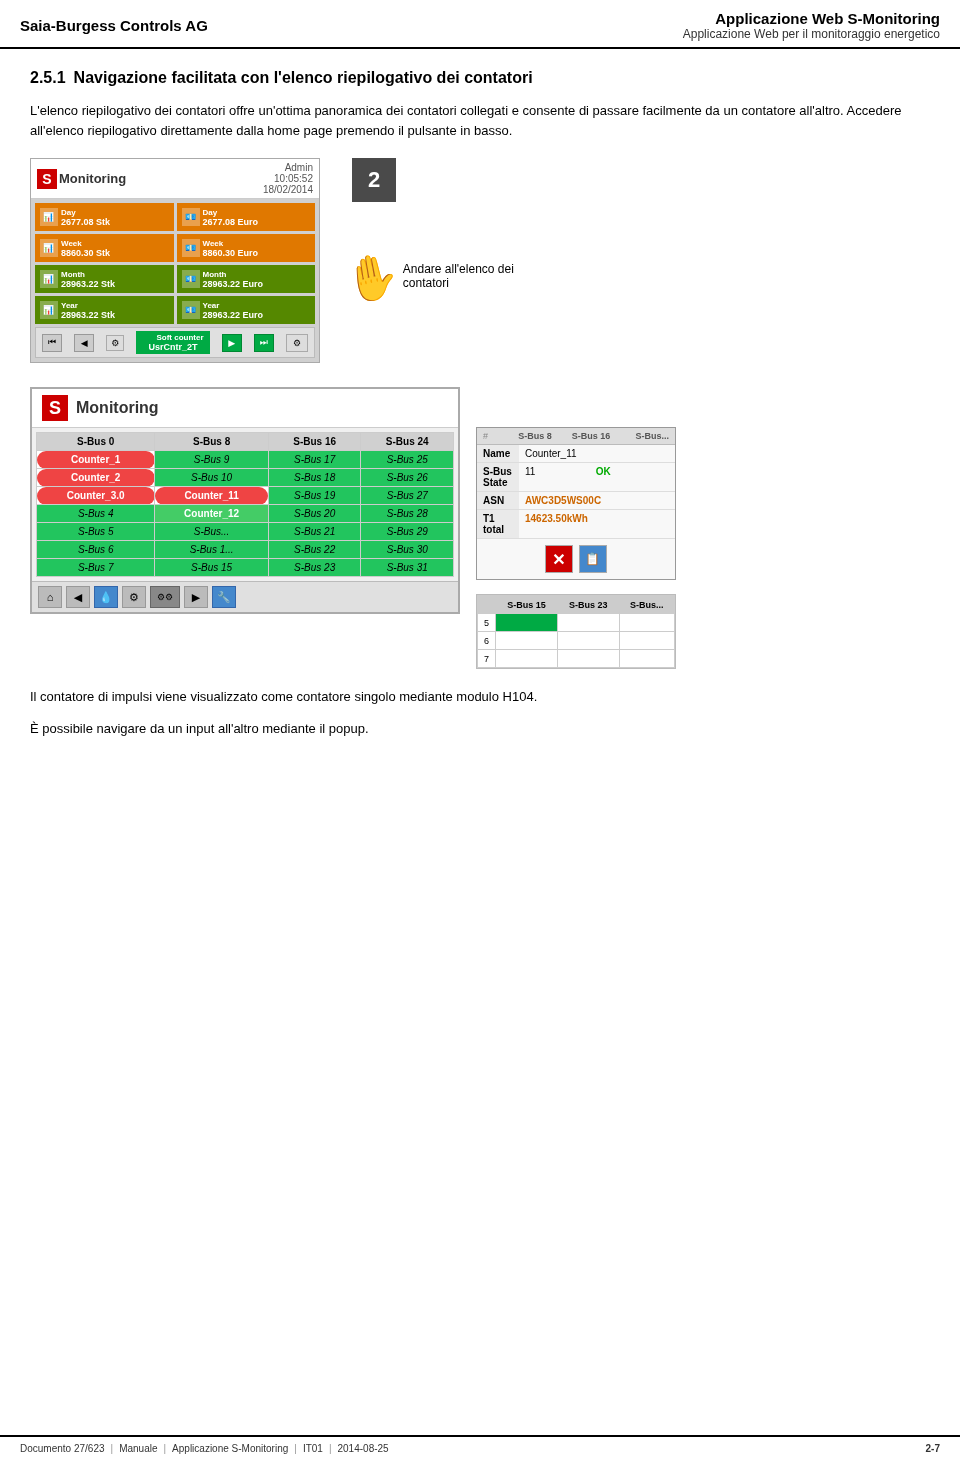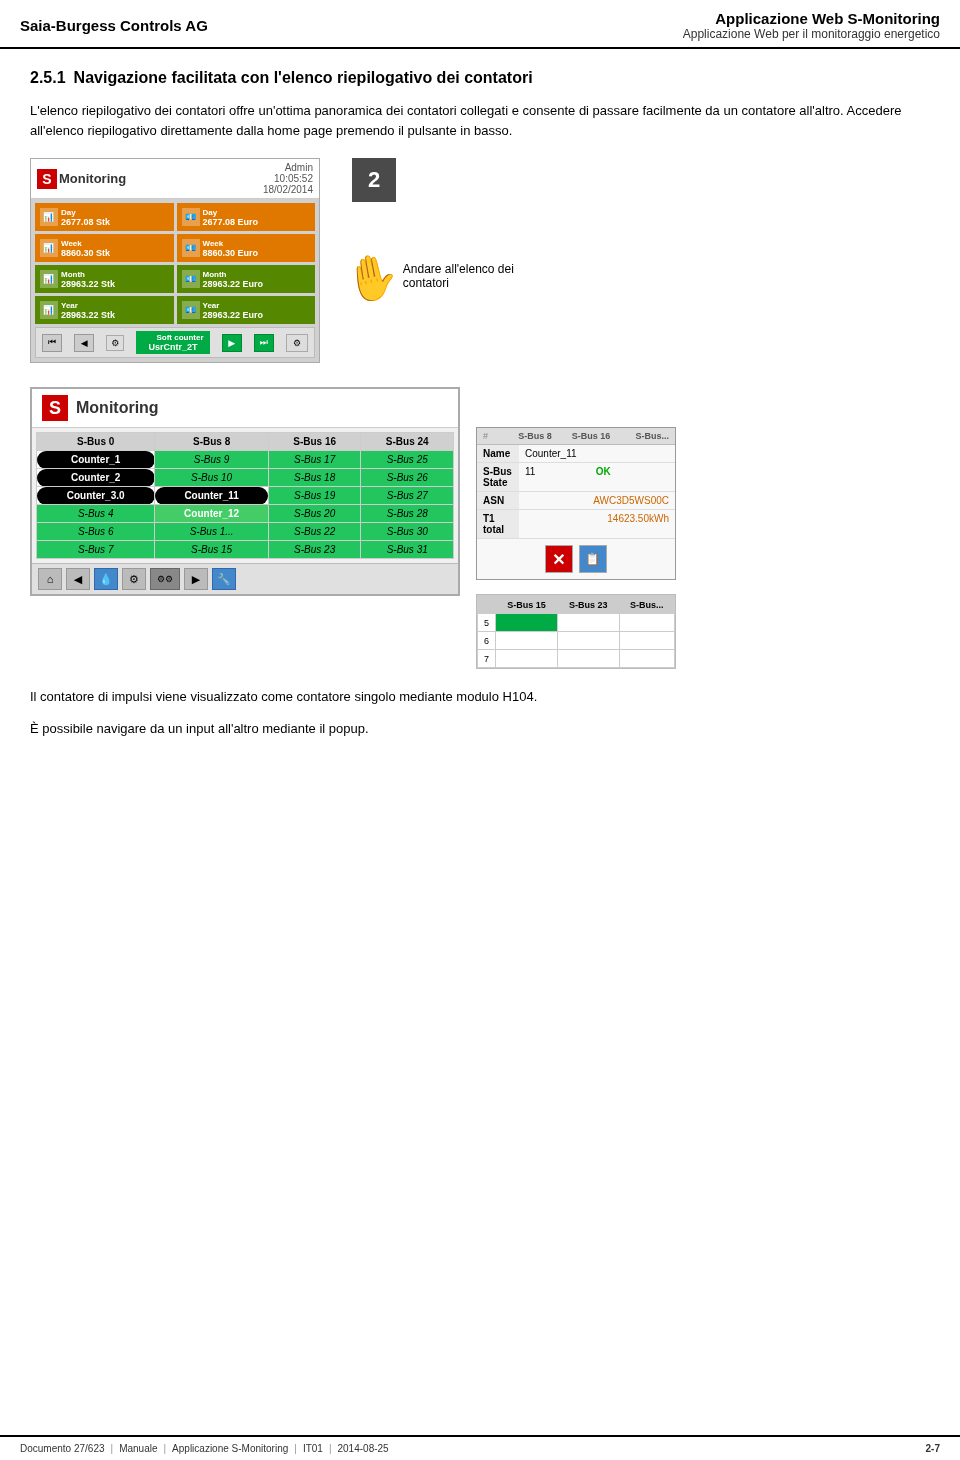--- a/index.html
+++ b/index.html
@@ -246,21 +246,21 @@
       padding: 3px 5px;
       text-align: center;
       height: 16px;
       cursor: pointer;
     }
     .grid-table td.header-cell {
       background: #d0d0d0;
       font-weight: bold;
     }
     .grid-table td.counter-cell {
-      background: #000000;
+      background: #ef4444;
       color: #fff;
       font-weight: bold;
       border-radius: 11px;
     }
     .grid-table td.counter-cell-highlight {
       background: #44cc66;
       color: #fff;
       font-weight: bold;
     }
     .grid-table td.sbus-cell {
@@ -330,22 +330,21 @@
     }
     .popup-table td.value-col {
       color: #000;
     }
     .popup-table td.value-green {
       color: #00aa00;
       font-weight: bold;
     }
     .popup-table td.value-orange {
       color: #cc6600;
-      font-weight: normal;
-      text-align: right;
+      font-weight: bold;
     }
     .popup-action-row {
       display: flex;
       gap: 6px;
       padding: 6px;
       justify-content: center;
     }
     .popup-action-btn {
       width: 28px;
       height: 28px;
@@ -595,20 +594,26 @@
               <td class="sbus-cell">S-Bus 19</td>
               <td class="sbus-cell">S-Bus 27</td>
             </tr>
             <tr>
               <td class="sbus-cell">S-Bus 4</td>
               <td class="counter-cell-highlight">Counter_12</td>
               <td class="sbus-cell">S-Bus 20</td>
               <td class="sbus-cell">S-Bus 28</td>
             </tr>
             <tr>
+              <td class="sbus-cell">S-Bus 5</td>
+              <td class="sbus-cell">S-Bus...</td>
+              <td class="sbus-cell">S-Bus 21</td>
+              <td class="sbus-cell">S-Bus 29</td>
+            </tr>
+            <tr>
               <td class="sbus-cell">S-Bus 6</td>
               <td class="sbus-cell">S-Bus 1...</td>
               <td class="sbus-cell">S-Bus 22</td>
               <td class="sbus-cell">S-Bus 30</td>
             </tr>
             <tr>
               <td class="sbus-cell">S-Bus 7</td>
               <td class="sbus-cell">S-Bus 15</td>
               <td class="sbus-cell">S-Bus 23</td>
               <td class="sbus-cell">S-Bus 31</td>

